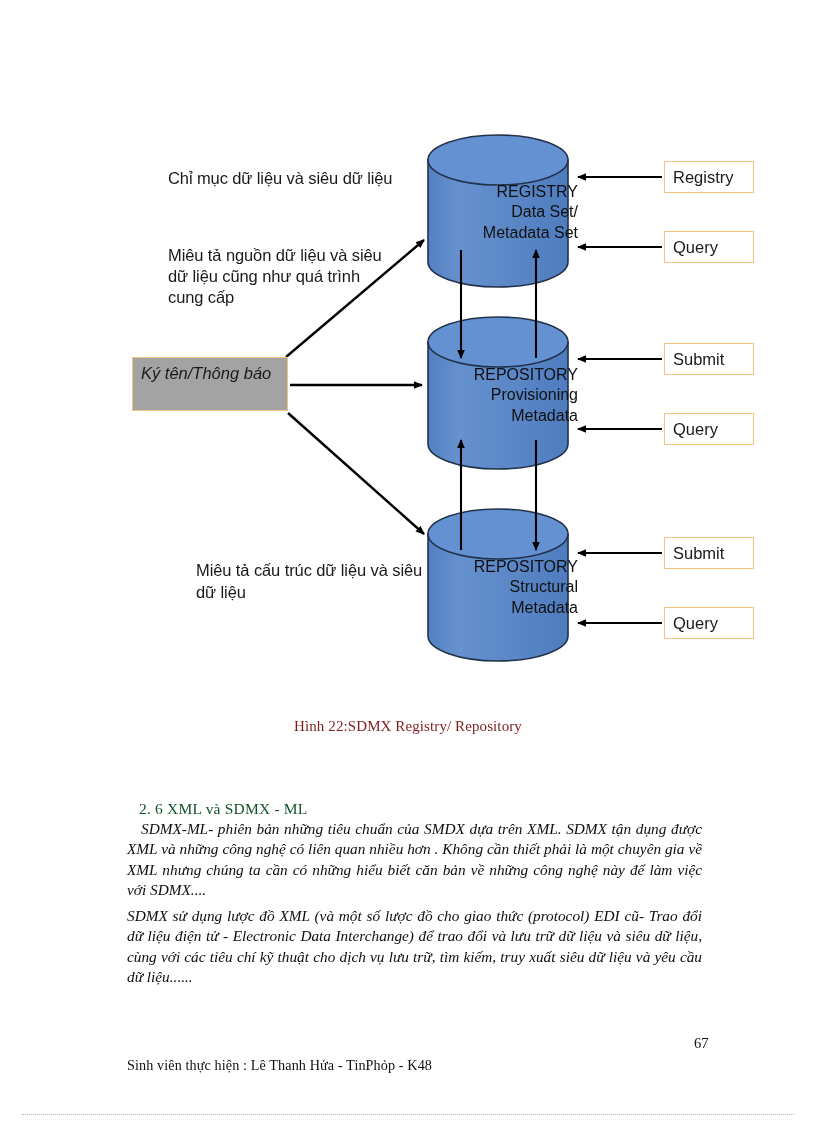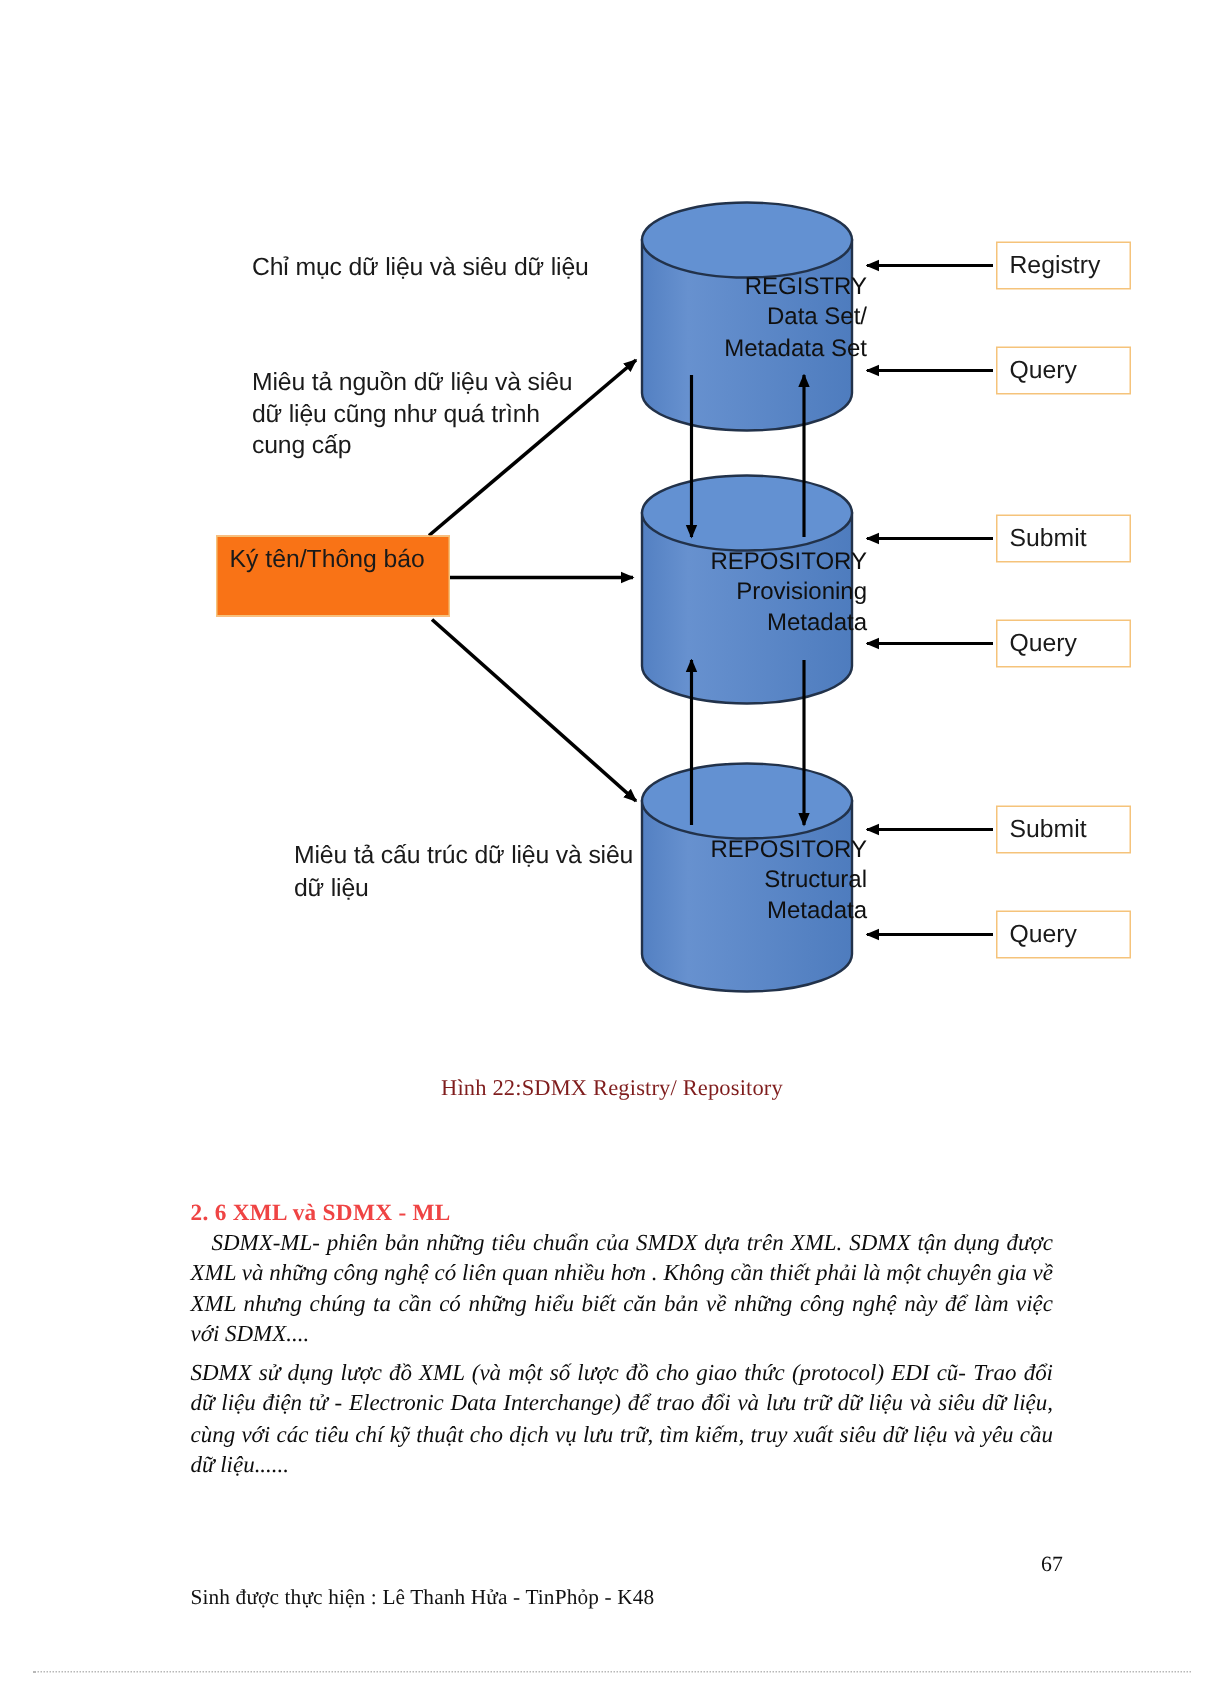--- a/index.html
+++ b/index.html
@@ -44,32 +44,33 @@
   }
   .fig-label.tight { line-height: 1.28; }
 
   #annot-index  { left: 168px; top: 55px;  width: 230px; }
   #annot-source { left: 168px; top: 135px; width: 230px; }
   #annot-struct { left: 196px; top: 450px; width: 250px; line-height: 1.32; }
 
   
   .note-box {
     position: absolute;
-    left: 144px;
+    left: 132px;
     top: 247px;
     width: 156px;
     height: 54px;
     border: 1.6px solid #f5c37b;
-    background: #f97316;
+    background: #a3a3a3;
     box-sizing: border-box;
     padding: 5px 7px 0 8px;
     font-family: "Liberation Sans", sans-serif;
     font-size: 16.5px;
     line-height: 1.32;
     color: #1a1a1a;
+    font-style: italic;
   }
 
   
   .action-box {
     position: absolute;
     width: 90px;
     height: 32px;
     border: 1.6px solid #f5c37b;
     background: #ffffff;
     box-sizing: border-box;
@@ -116,24 +117,24 @@
 
   
   .body-block {
     position: absolute;
     left: 127px;
     top: 800px;
     width: 575px;
   }
   .sec-head {
     font-family: "Liberation Serif", serif;
-    font-weight: bold;
+    font-weight: normal;
     font-size: 15.5px;
-    color: #ef4444;
-    margin: 0 0 1px 0;
+    color: #14532d;
+    margin: 0 0 1px 12px;
     letter-spacing: 0.2px;
   }
   .para {
     font-family: "Liberation Serif", serif;
     font-style: italic;
     font-size: 15.3px;
     line-height: 1.34;
     color: #0d0d0d;
     margin: 0;
     text-align: justify;
@@ -267,16 +268,16 @@
   <div class="body-block">
     <p class="sec-head">2. 6 XML và SDMX - ML</p>
 
     <p class="para indent">SDMX-ML- phiên bản những tiêu chuẩn của SMDX dựa trên XML. SDMX tận dụng được XML và những công nghệ có liên quan nhiều hơn . Không cần thiết phải là một chuyên gia về XML nhưng chúng ta cần có những hiểu biết căn bản về những công nghệ này để làm việc với SDMX....</p>
 
     <p class="para">SDMX sử dụng lược đồ XML (và một số lược đồ cho giao thức (protocol) EDI cũ- Trao đổi dữ liệu điện tử - Electronic Data Interchange) để trao đổi và lưu trữ dữ liệu và siêu dữ liệu, cùng với các tiêu chí kỹ thuật cho dịch vụ lưu trữ, tìm kiếm, truy xuất siêu dữ liệu và yêu cầu dữ liệu......</p>
   </div>
 
   <div class="page-number">67</div>
 
-  <div class="footer-line">Sinh được thực hiện : Lê Thanh Hửa - TinPhỏp - K48</div>
+  <div class="footer-line">Sinh viên thực hiện : Lê Thanh Hửa - TinPhỏp - K48</div>
 
   <div class="bottom-rule"></div>
 </div>
 
 </body></html>

